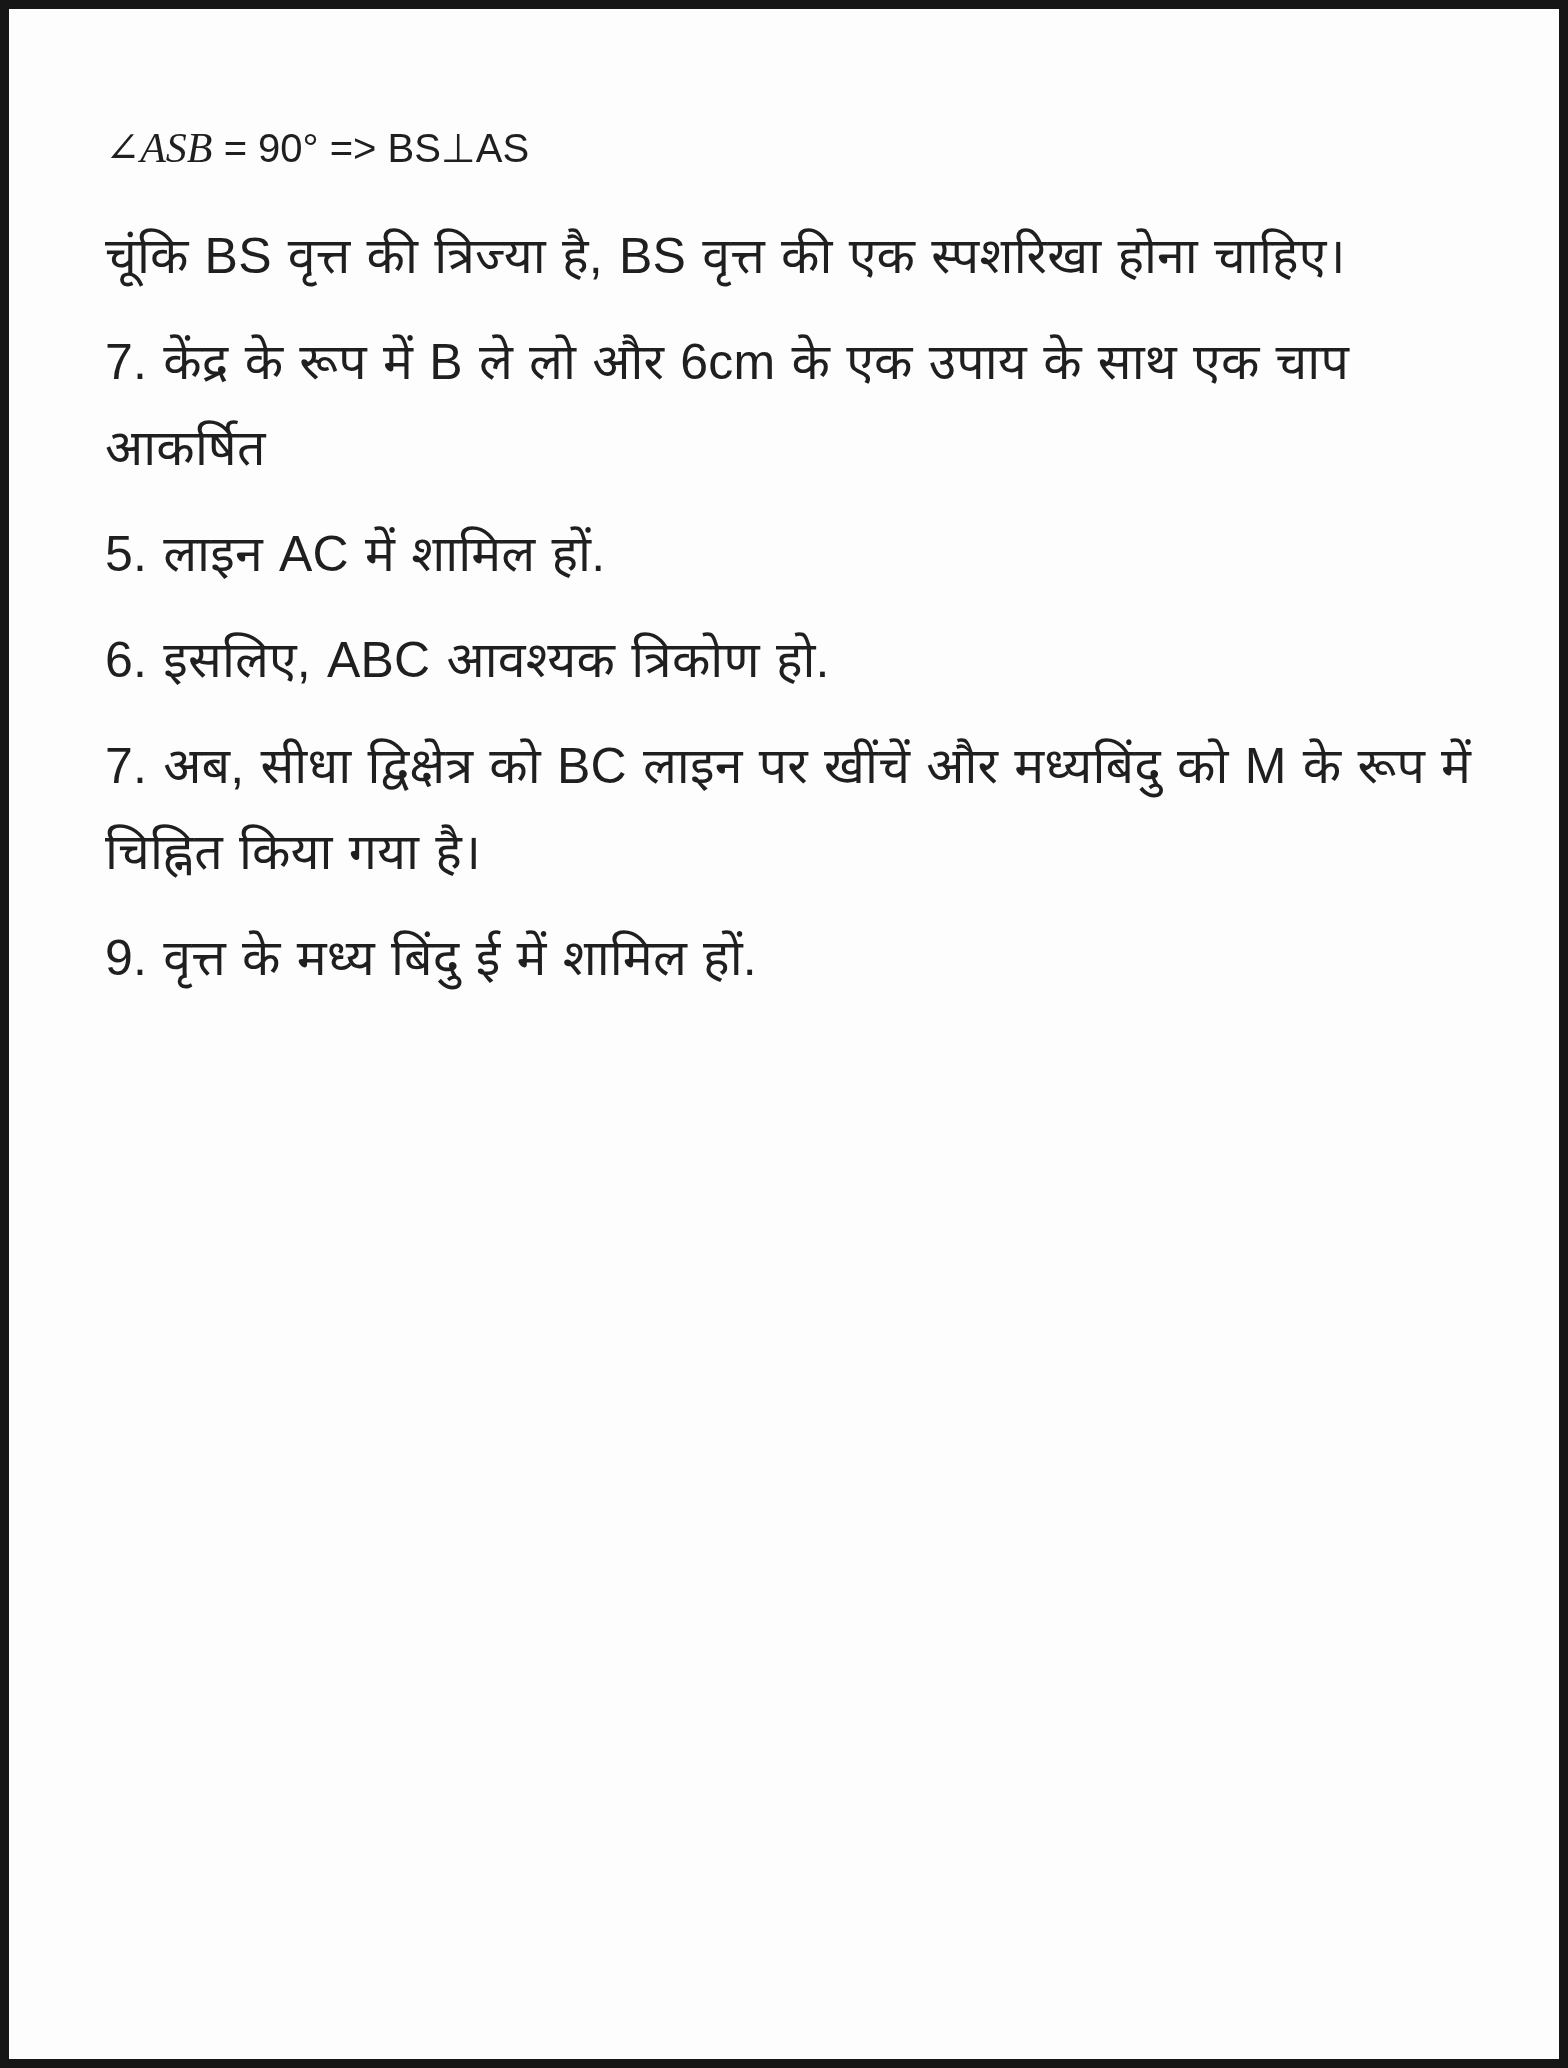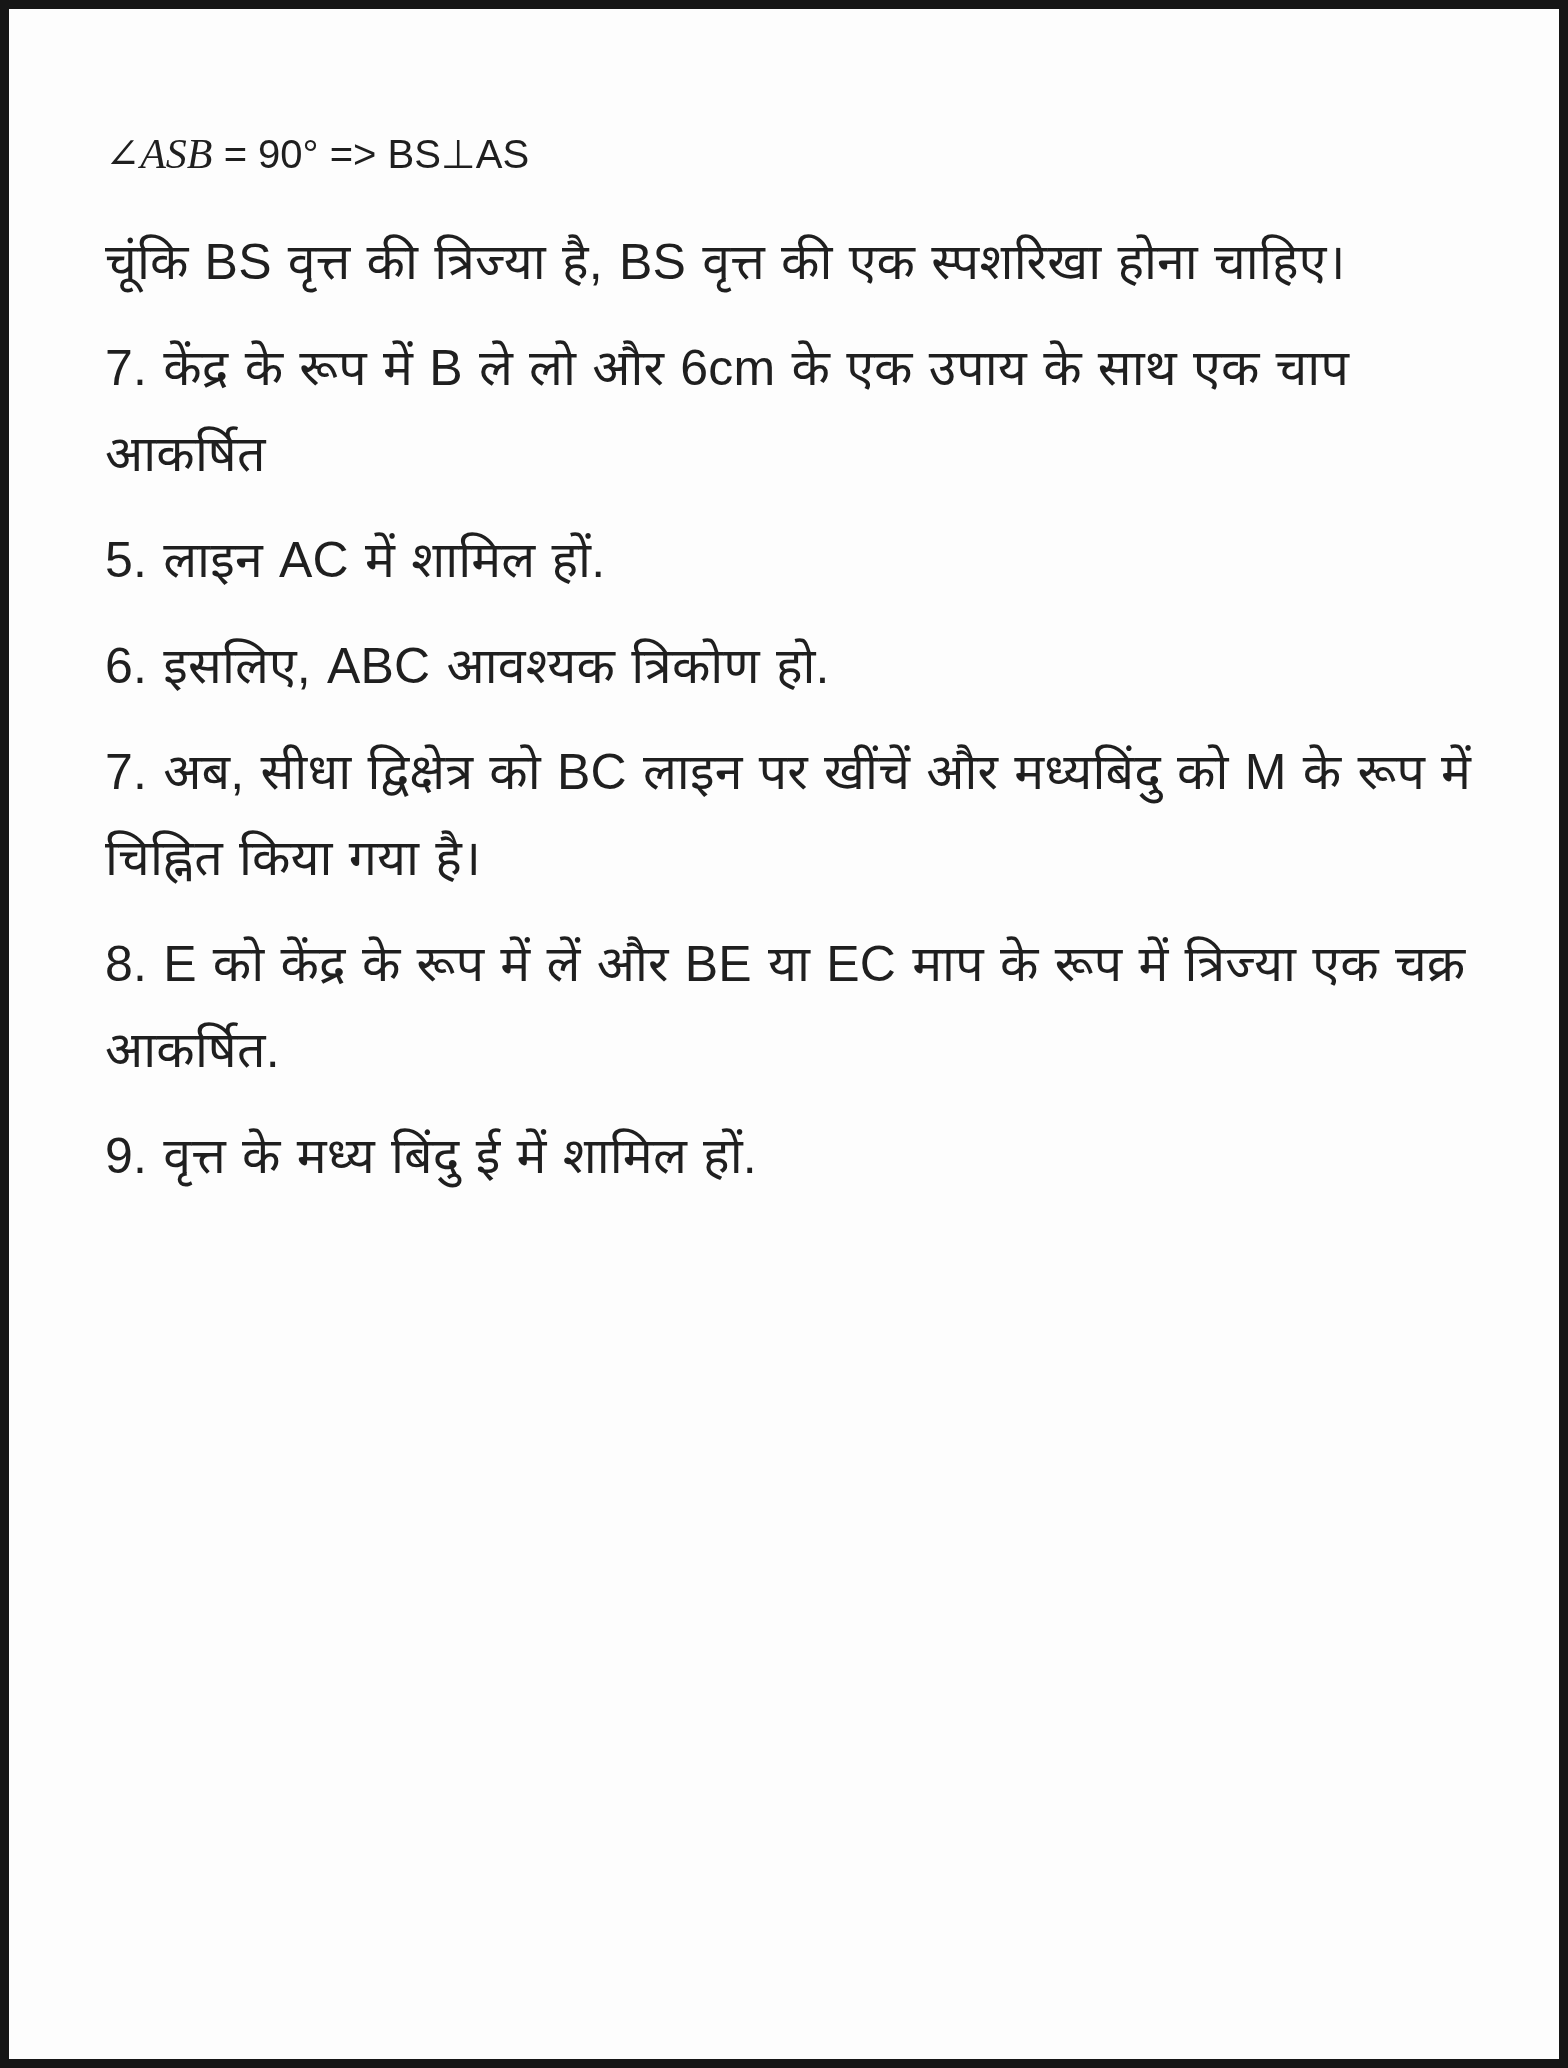--- a/index.html
+++ b/index.html
@@ -16,21 +16,20 @@
     border: 9px solid #161616;
     overflow: hidden;
     font-family: "Liberation Sans", "DejaVu Sans", sans-serif;
     color: #1f1f1f;
   }
   .content {
     box-sizing: border-box;
     width: 100%;
     height: 100%;
     padding: 96px 72px 60px 96px;
-    margin-top: 6px;
   }
   .para {
     font-size: 50px;
     line-height: 86px;
     margin: 0 0 20px 0;
     letter-spacing: 0.2px;
     word-spacing: 2px;
   }
   .equation {
     font-size: 40px;
@@ -63,19 +62,18 @@
 
     <p class="para">7. केंद्र के रूप में B ले लो और 6cm के एक उपाय के साथ एक चाप आकर्षित</p>
 
 
     <p class="para">5. लाइन AC में शामिल हों.</p>
 
     <p class="para">6. इसलिए, ABC आवश्यक त्रिकोण हो.</p>
 
     <p class="para">7. अब, सीधा द्विक्षेत्र को BC लाइन पर खींचें और मध्यबिंदु को M के रूप में चिह्नित किया गया है।</p>
 
-    <p class="para">8. E को केंद्र के रूप में लें और BE या EC माप के रूप में त्रिज्या एक चक्र आकर्षित.</p>
 
     <p class="para">9. वृत्त के मध्य बिंदु ई में शामिल हों.</p>
 
 
   </div>
 </div>
 
 </body></html>

